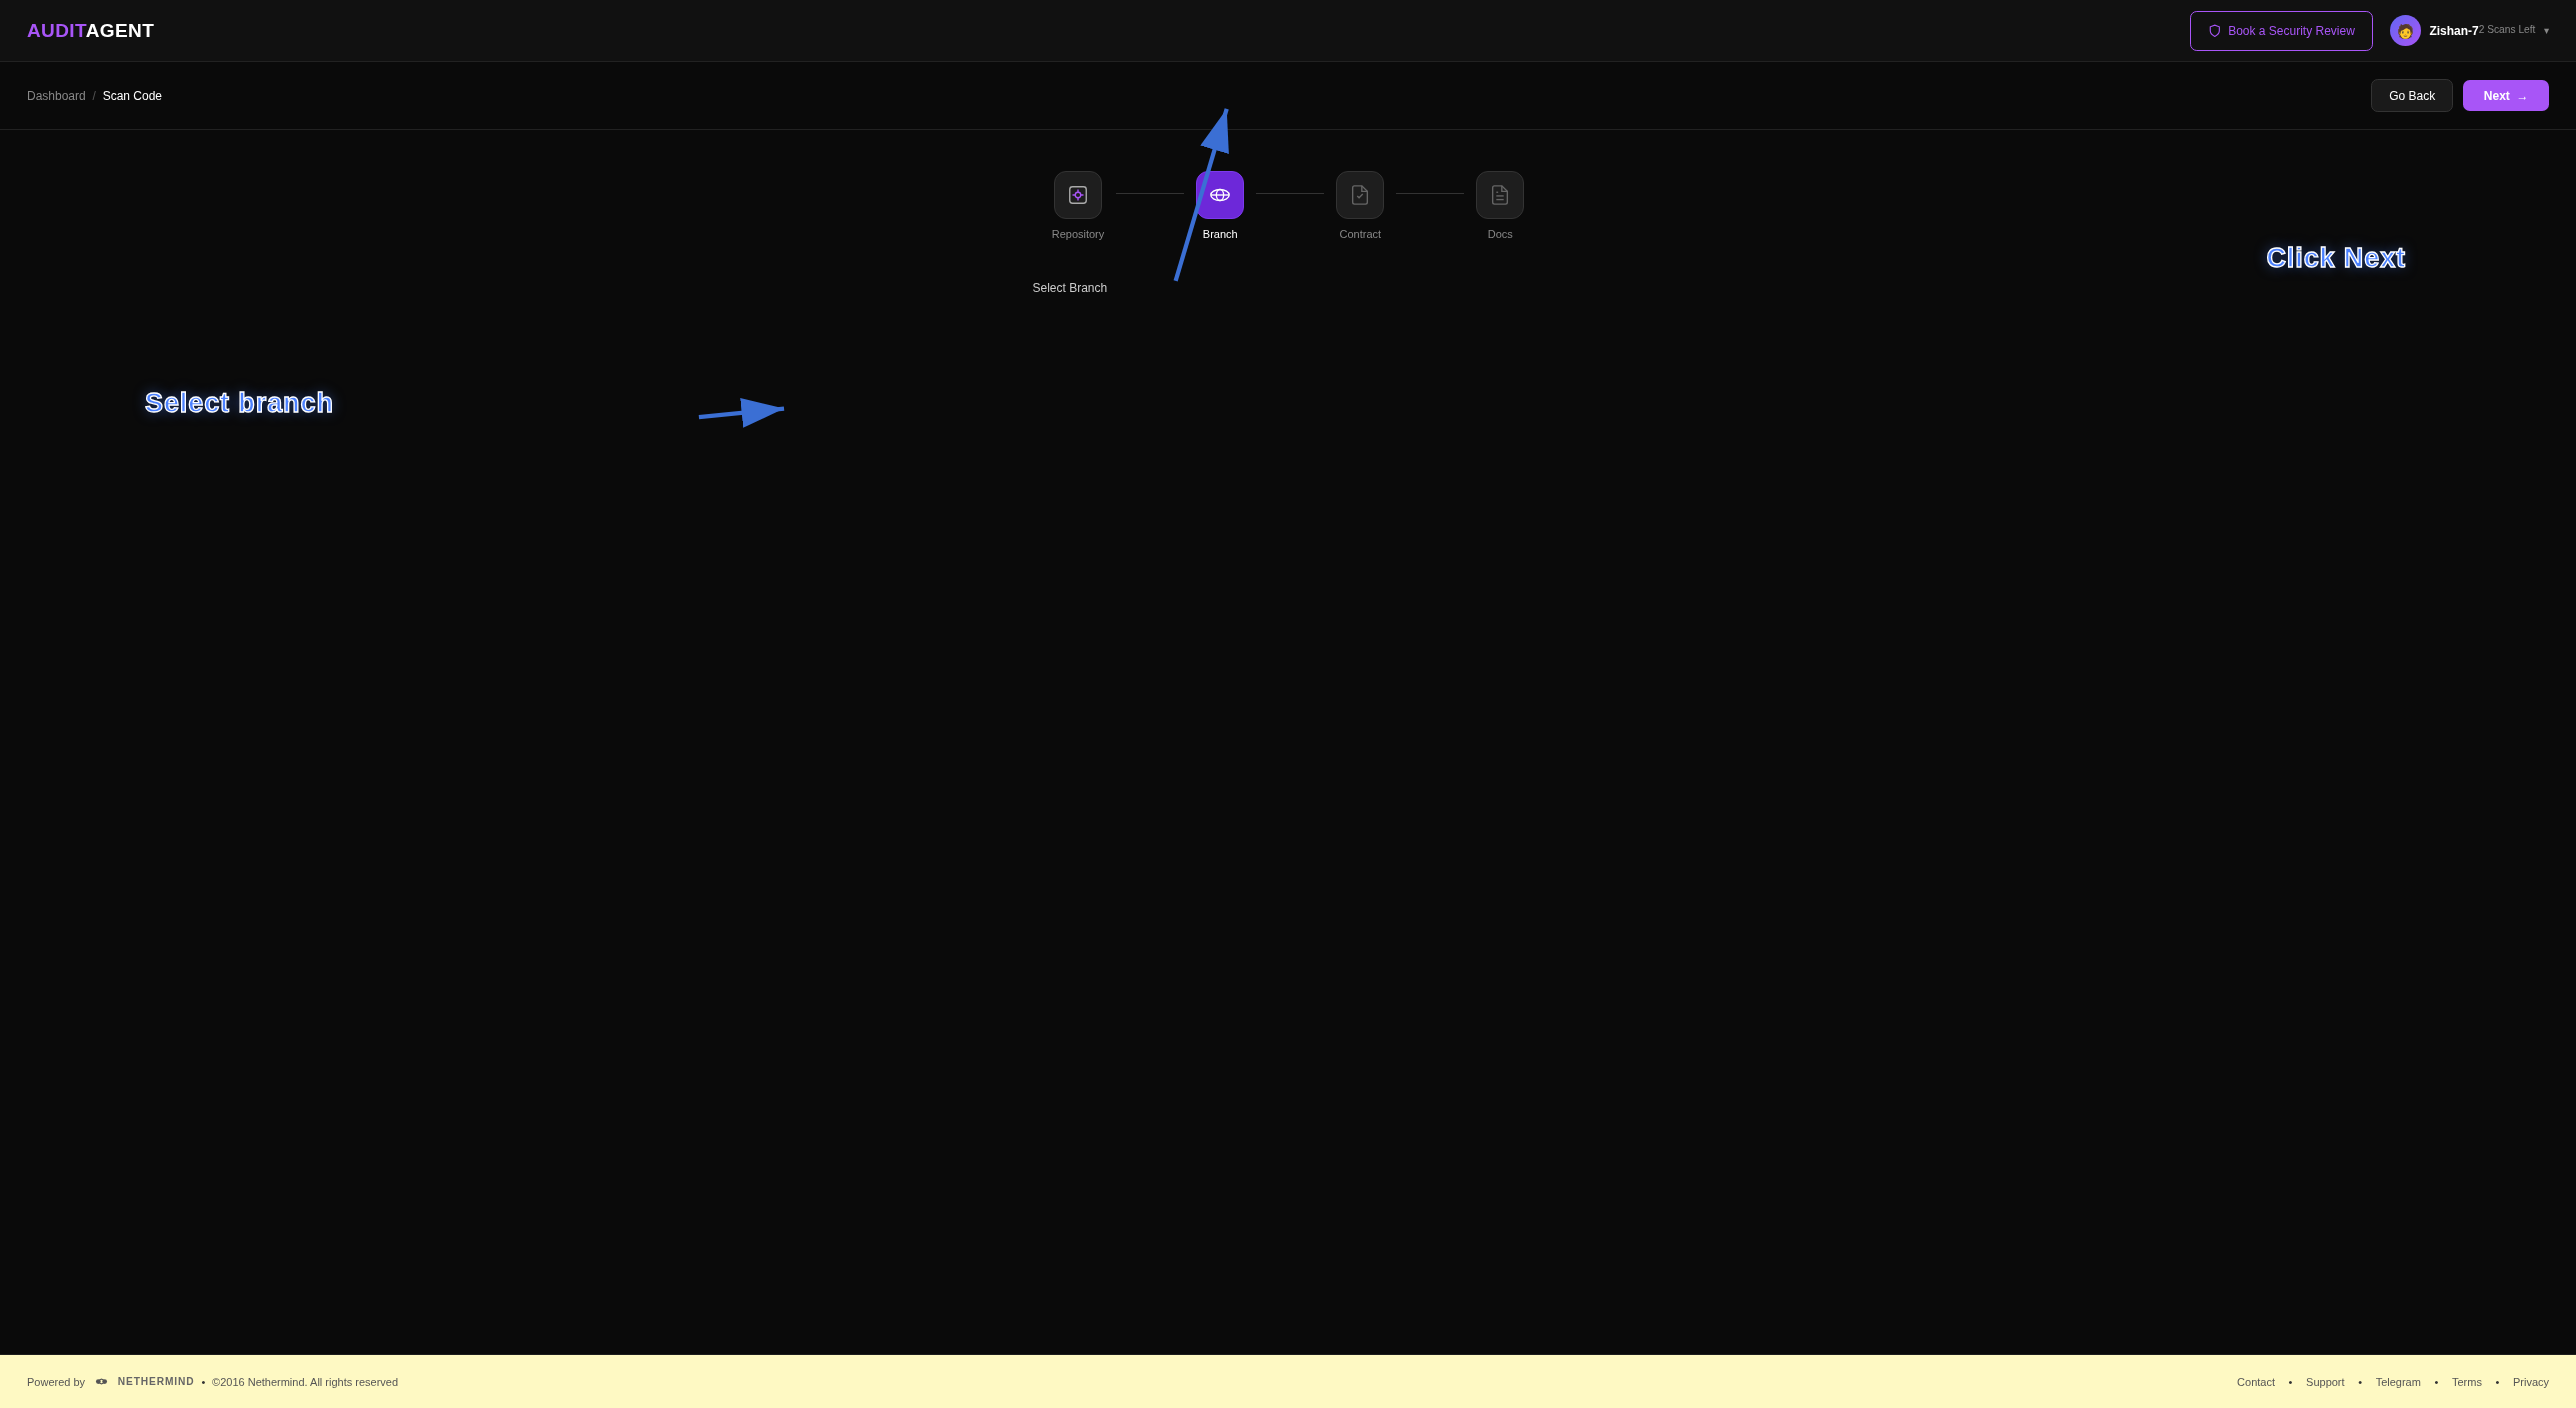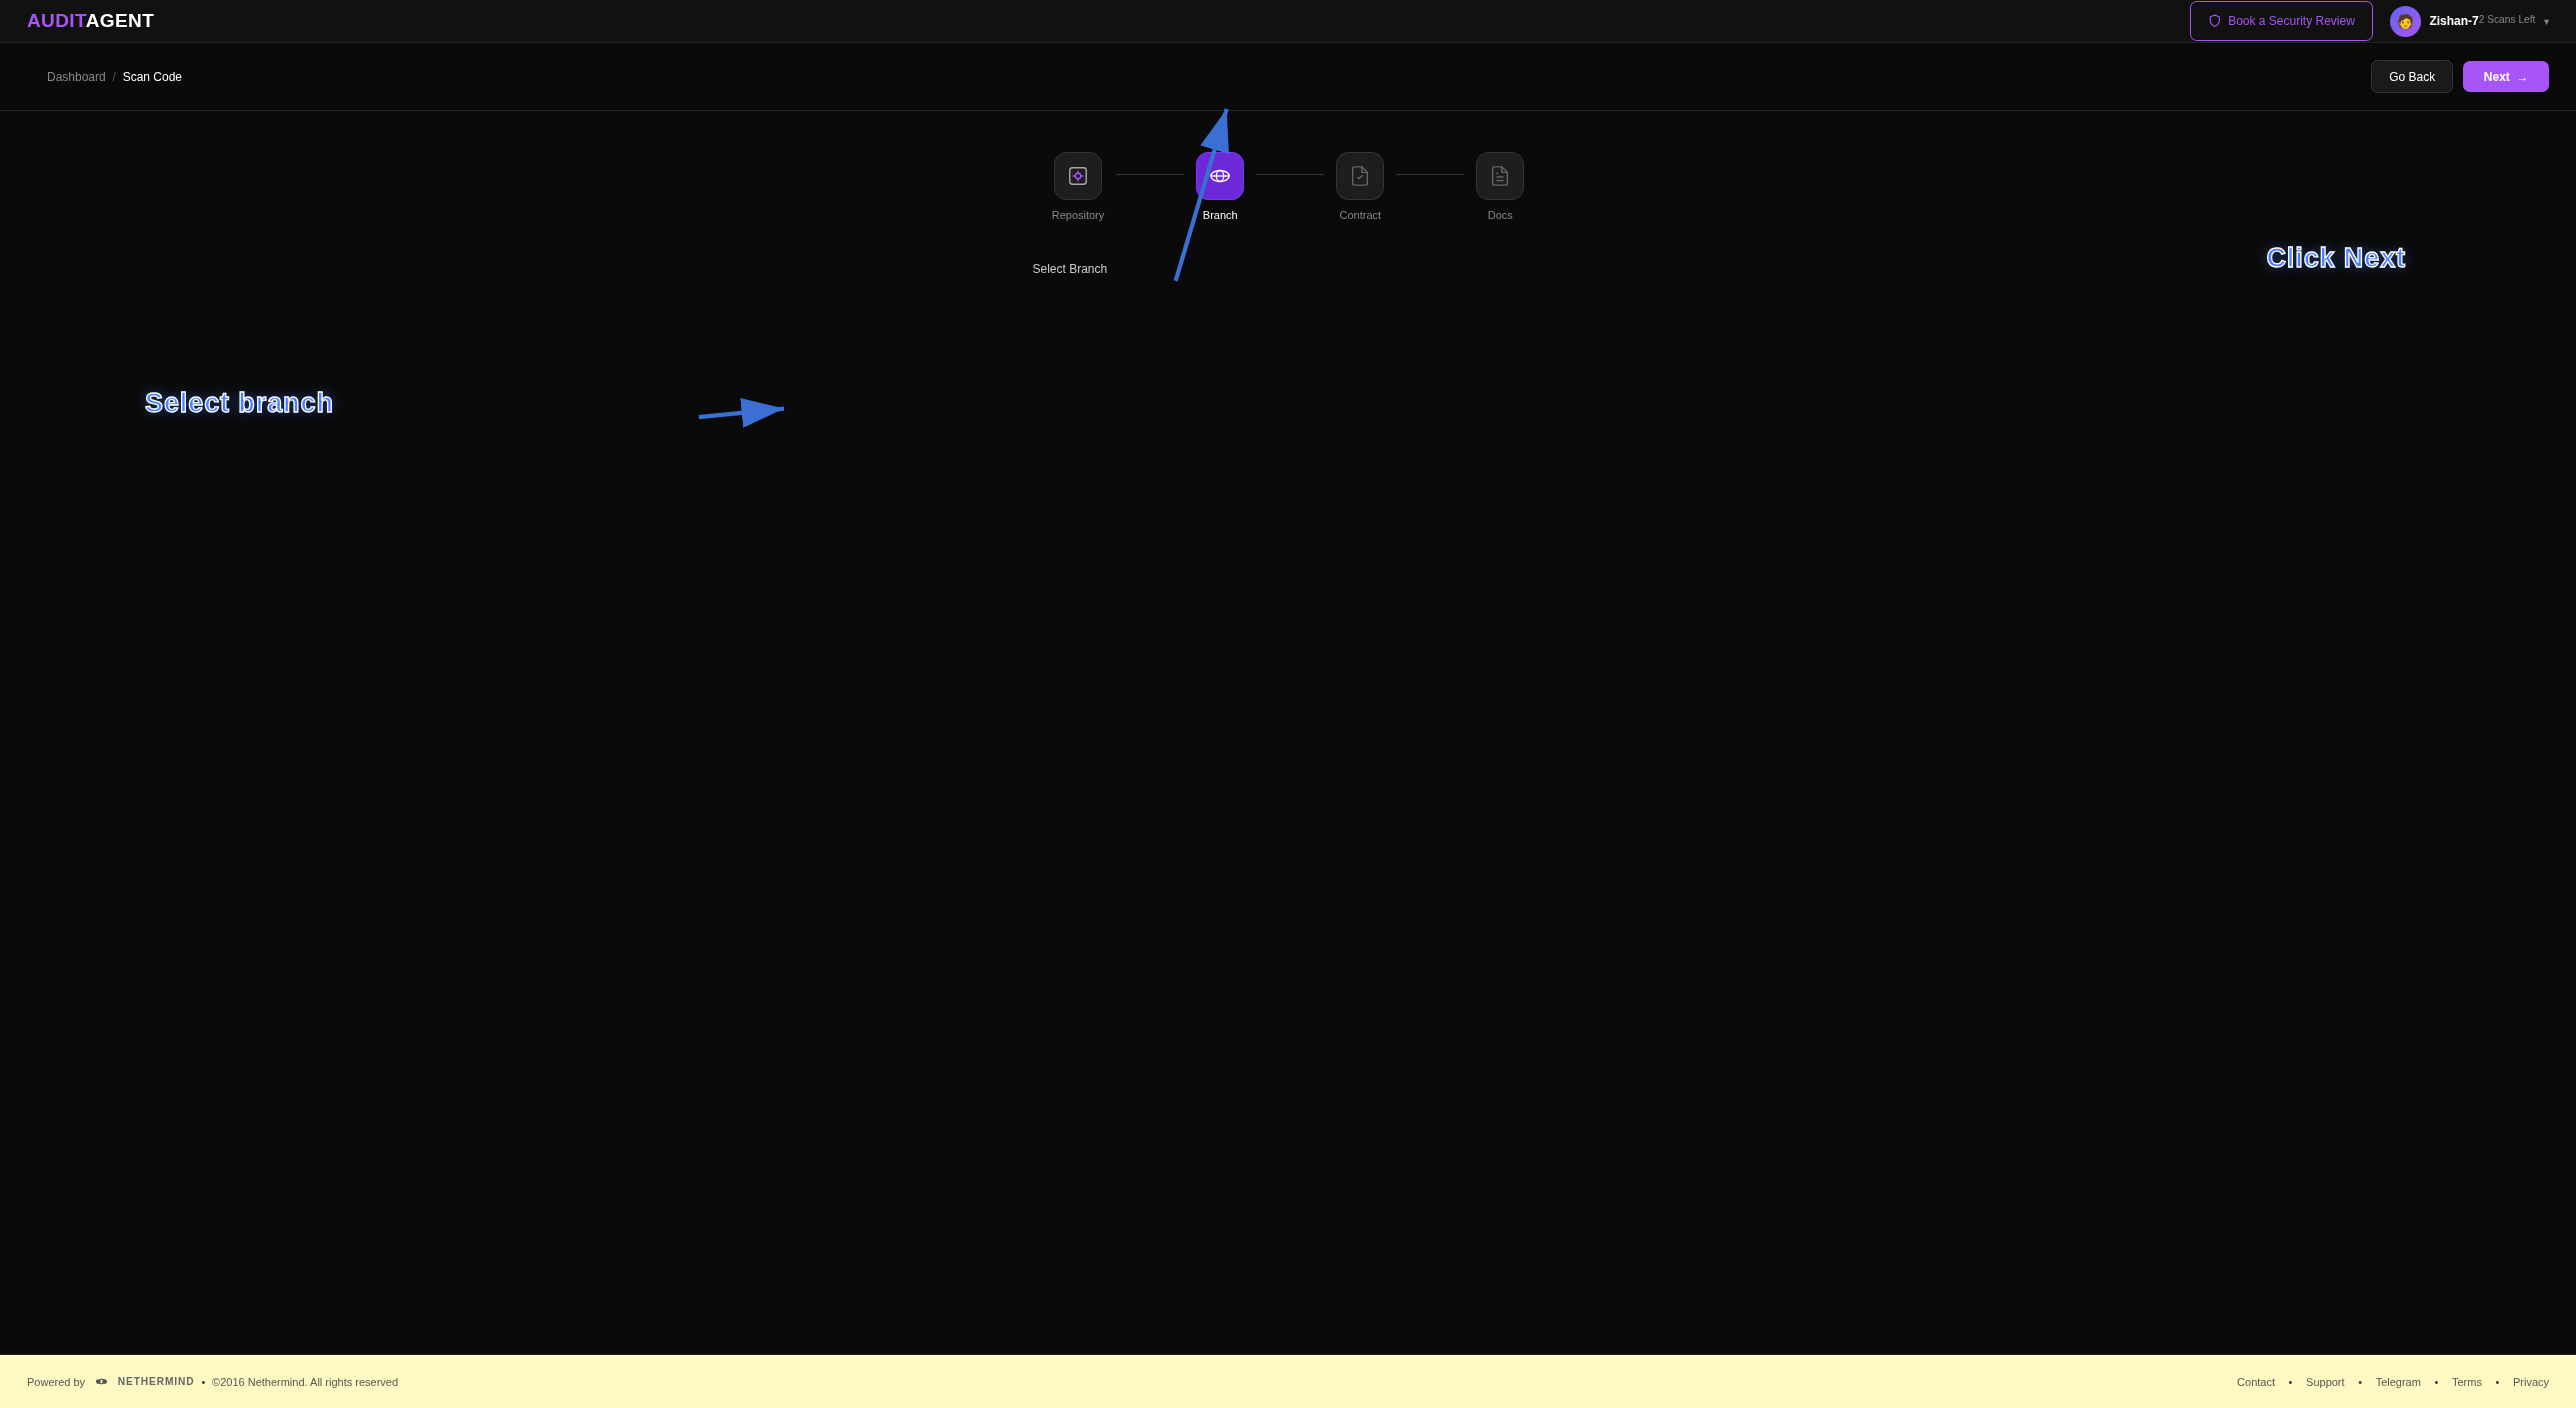--- a/index.html
+++ b/index.html
@@ -14,21 +14,21 @@
     }
 
     
     .header {
       background: #111;
       border-bottom: 0.9px solid #222;
       display: flex;
       align-items: center;
       justify-content: space-between;
       padding: 0 27px;
-      height: 43px;
+      height: 62px;
       flex-shrink: 0;
     }
 
     .logo {
       font-size: 19px;
       font-weight: 700;
       letter-spacing: 0.4px;
     }
 
     .logo-audit {
@@ -109,21 +109,20 @@
       padding: 17px 27px;
       border-bottom: 0.9px solid #222;
     }
 
     .breadcrumb {
       display: flex;
       align-items: flex-start;
       gap: 6.8px;
       font-size: 12px;
       color: #888;
-      margin-left: 20px;
     }
 
     .breadcrumb-link {
       color: #888;
       cursor: pointer;
     }
 
     .breadcrumb-separator {
       color: #555;
     }

